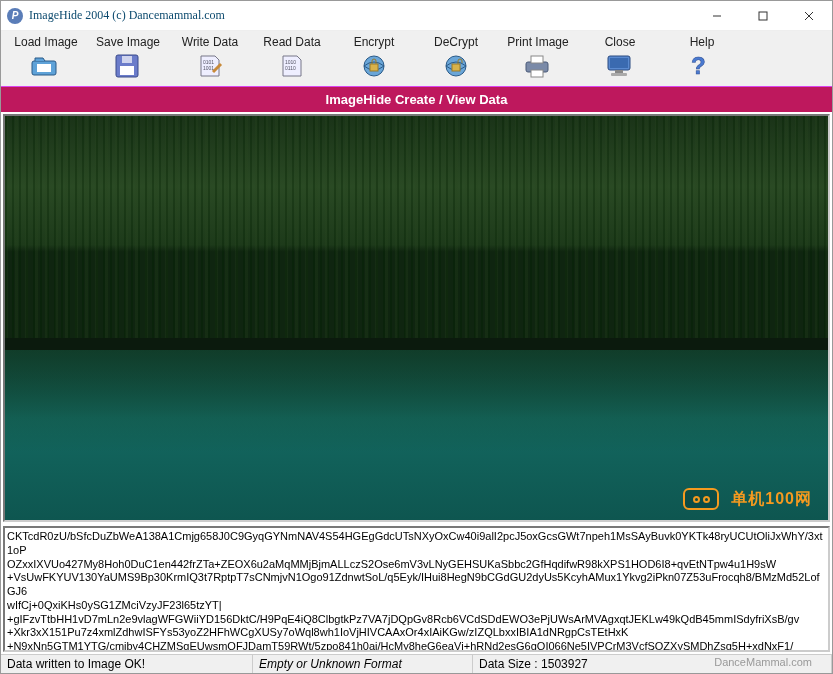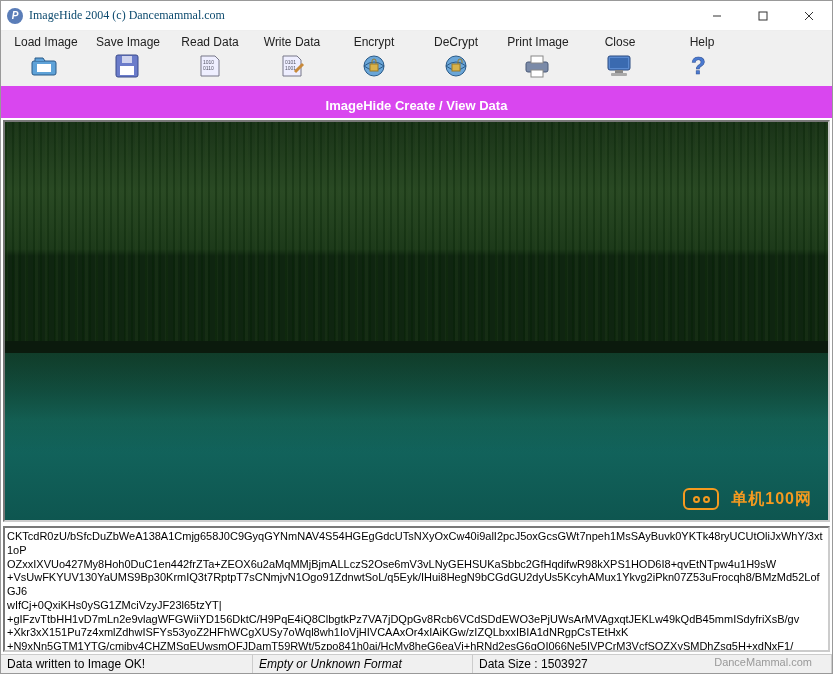--- a/index.html
+++ b/index.html
@@ -41,39 +41,39 @@
       width: 46px;
       display: flex;
       align-items: center;
       justify-content: center;
       color: #333;
     }
     .toolbar {
       display: flex;
       padding: 2px 4px 4px 4px;
       background: #f0f0f0;
-      border-bottom: 7px solid #d946ef;
+      border-bottom: 1px solid #d946ef;
     }
     .tool {
       display: flex;
       flex-direction: column;
       align-items: center;
       width: 82px;
       padding: 2px;
       cursor: pointer;
     }
     .tool .label { font-size: 12px; color: #222; margin-bottom: 3px; }
     .tool .icon {
       width: 36px; height: 28px;
       display: flex;
       align-items: center;
       justify-content: center;
     }
     .banner {
-      background: #d946ef;
+      background: #be185d;
       color: #fff;
       font-weight: bold;
       text-align: center;
       padding: 5px;
       font-size: 13px;
     }
     .image-area {
       flex: 1;
       border: 2px inset #ccc;
       margin: 2px;
@@ -198,37 +198,37 @@
     <span class="label">Save Image</span>
     <span class="icon">
         <svg width="30" height="28">
           <rect x="3" y="3" width="22" height="22" rx="2" fill="#6b7cca" stroke="#3a4a8a"></rect>
           <rect x="7" y="14" width="14" height="9" fill="#fff"></rect>
           <rect x="9" y="4" width="10" height="7" fill="#cfd4ee"></rect>
         </svg>
       </span>
   </div>
   <div class="tool">
-    <span class="label">Read Data</span>
-    <span class="icon">
-        <svg width="30" height="28">
-          <path d="M6 4 L20 4 L24 8 L24 24 L6 24 Z" fill="#eef" stroke="#778"></path>
-          <text x="8" y="12" font-size="5" fill="#556">1010</text>
-          <text x="8" y="18" font-size="5" fill="#556">0110</text>
-        </svg>
-      </span>
-  </div>
-  <div class="tool">
     <span class="label">Write Data</span>
     <span class="icon">
         <svg width="30" height="28">
           <path d="M6 4 L20 4 L24 8 L24 24 L6 24 Z" fill="#eef" stroke="#778"></path>
           <text x="8" y="12" font-size="5" fill="#556">0101</text>
           <text x="8" y="18" font-size="5" fill="#556">1001</text>
           <path d="M18 20 L26 12" stroke="#c88a3a" stroke-width="3"></path>
+        </svg>
+      </span>
+  </div>
+  <div class="tool">
+    <span class="label">Read Data</span>
+    <span class="icon">
+        <svg width="30" height="28">
+          <path d="M6 4 L20 4 L24 8 L24 24 L6 24 Z" fill="#eef" stroke="#778"></path>
+          <text x="8" y="12" font-size="5" fill="#556">1010</text>
+          <text x="8" y="18" font-size="5" fill="#556">0110</text>
         </svg>
       </span>
   </div>
   <div class="tool">
     <span class="label">Encrypt</span>
     <span class="icon">
         <svg width="30" height="28">
           <circle cx="15" cy="14" r="10" fill="#6aa6d8" stroke="#2a5a88"></circle>
           <path d="M5 14 Q15 6 25 14 Q15 22 5 14" fill="none" stroke="#2a5a88"></path>
           <rect x="11" y="12" width="8" height="7" fill="#d8b24a" stroke="#9a7a2a"></rect>

